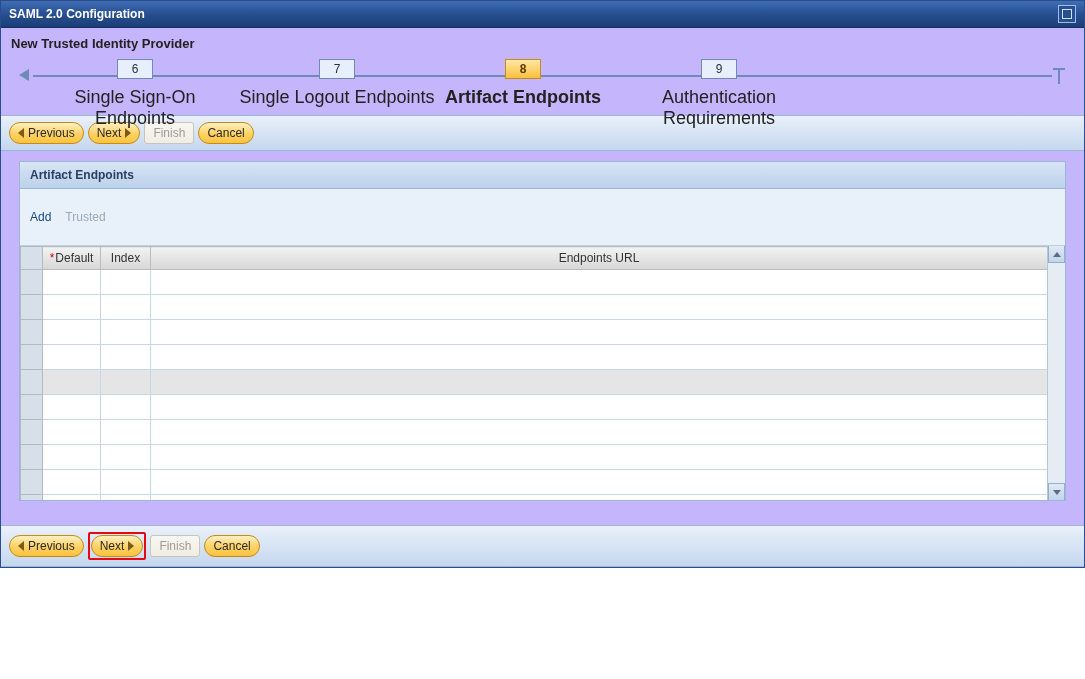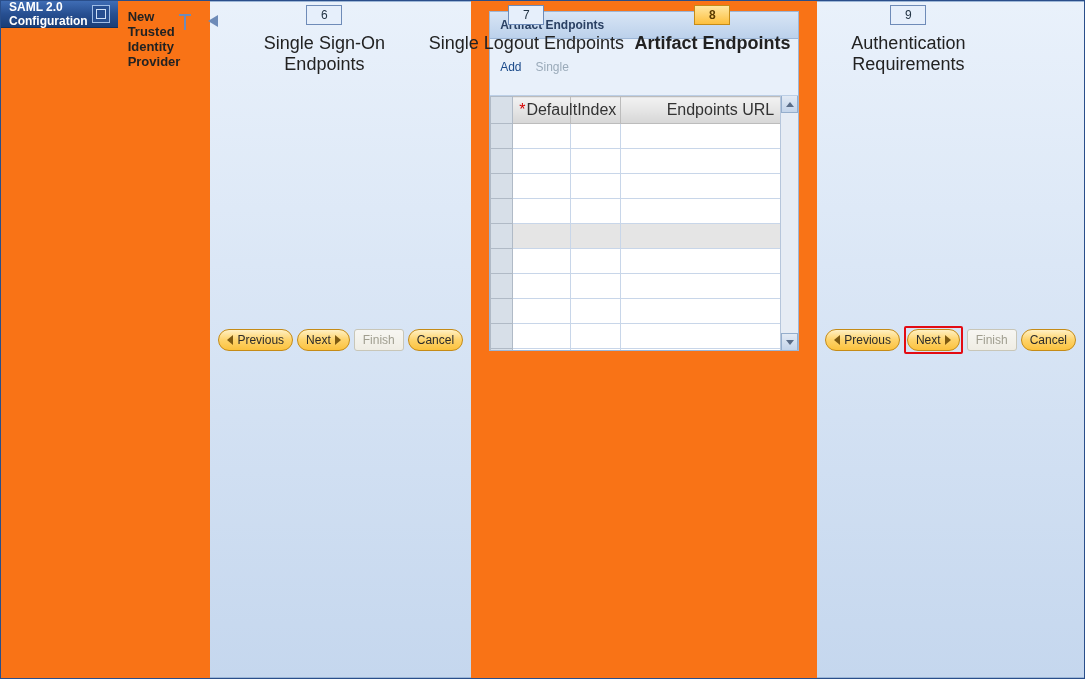--- a/index.html
+++ b/index.html
@@ -1,16 +1,16 @@
 <!DOCTYPE html>
 <html><head>
 <meta charset="utf-8">
 <style>
   html,body{margin:0;padding:0;font-family:Arial,Helvetica,sans-serif;font-size:12px;color:#000;}
-  .frame{width:1085px;height:679px;border:1px solid #2a4e8a;box-sizing:border-box;background:#f97316;display:flex;flex-direction:row;}
+  .frame{width:1085px;height:568px;border:1px solid #2a4e8a;box-sizing:border-box;background:#c4b5fd;display:flex;flex-direction:column;}
   .titlebar{height:26px;background:linear-gradient(to bottom,#3f6db5 0%,#274f91 50%,#1b3e77 100%);color:#fff;font-weight:bold;display:flex;align-items:center;padding:0 8px;border-bottom:1px solid #12315f;}
   .titlebar .title{flex:1;}
   .titlebar .ticon{width:16px;height:16px;margin-left:4px;border:1px solid #9fbde6;background:#274f91;position:relative;}
   .ticon::after{content:"";position:absolute;left:3px;top:3px;right:3px;bottom:3px;border:1px solid #cfe0f5;}
   .subhead{padding:8px 10px 4px 10px;font-weight:bold;font-size:13px;color:#222;}
   .wizline{position:relative;height:56px;margin:4px 10px 0 10px;}
   .wiz-hline{position:absolute;left:22px;right:22px;top:16px;height:2px;background:#6e8bb8;}
   .wiz-arrow-l{position:absolute;left:8px;top:10px;width:0;height:0;border-top:6px solid transparent;border-bottom:6px solid transparent;border-right:10px solid #6e8bb8;}
   .wiz-end-r{position:absolute;right:14px;top:9px;width:2px;height:16px;background:#6e8bb8;}
   .wiz-end-r::after{content:"";position:absolute;left:-5px;top:0;width:12px;height:2px;background:#6e8bb8;}
@@ -27,21 +27,21 @@
   .tri-l{border-top:5px solid transparent;border-bottom:5px solid transparent;border-right:6px solid #7d5a12;}
   .tri-r{border-top:5px solid transparent;border-bottom:5px solid transparent;border-left:6px solid #7d5a12;}
   .highlight-next{border:2px solid #e30b13;padding:1px;border-radius:2px;display:inline-flex;}
   .panel{margin:10px 18px 2px 18px;border:1px solid #9cb6d7;background:#f6f9fd;display:flex;flex-direction:column;height:338px;}
   .panel-head{background:linear-gradient(to bottom,#d8e5f5 0%,#bcd1eb 100%);border-bottom:1px solid #9cb6d7;padding:6px 10px;font-weight:bold;color:#2a4063;}
   .panel-tools{background:#e8f0fa;border-bottom:1px solid #bccfe6;padding:21px 10px;display:flex;gap:14px;}
   .link{color:#1a4a8a;cursor:pointer;}
   .link-dis{color:#9aaab9;}
   .table-wrap{flex:1;position:relative;overflow:hidden;}
   .tbl{width:100%;border-collapse:collapse;table-layout:fixed;}
-  .tbl th{background:linear-gradient(to bottom,#f2f2f2 0%,#d7d7d7 100%);border:1px solid #bcbcbc;font-weight:normal;text-align:right;padding:4px 6px;font-size:16px;color:#333;}
+  .tbl th{background:linear-gradient(to bottom,#f2f2f2 0%,#d7d7d7 100%);border:1px solid #bcbcbc;font-weight:normal;text-align:center;padding:4px 6px;font-size:12px;color:#333;}
   .tbl td{border:1px solid #c8d6e9;background:#fff;height:22px;}
   .tbl .rowh td{background:#e5e5e5;}
   .req::before{content:"*";color:#d70000;margin-right:1px;}
   .sel-col{width:20px;background:#d7dfe8 !important;border:1px solid #b0bac6 !important;}
   .vscroll{position:absolute;right:0;top:0;bottom:0;width:17px;background:#e6ecf4;border-left:1px solid #b6c6db;}
   .vbtn{height:16px;background:linear-gradient(to bottom,#e2eaf4,#c3d4ea);border:1px solid #95aecc;display:flex;align-items:center;justify-content:center;}
   .vbtn.top{border-top:none;}
   .vbtn.bot{position:absolute;bottom:0;left:0;right:0;border-bottom:none;}
   .vtri-u{width:0;height:0;border-left:4px solid transparent;border-right:4px solid transparent;border-bottom:5px solid #5a6d88;}
   .vtri-d{width:0;height:0;border-left:4px solid transparent;border-right:4px solid transparent;border-top:5px solid #5a6d88;}
@@ -97,21 +97,21 @@
     </button>
     <button class="btn btn-gold">
       <span>Cancel</span>
     </button>
   </div>
 
   <div class="panel">
     <div class="panel-head">Artifact Endpoints</div>
     <div class="panel-tools">
       <span class="link">Add</span>
-      <span class="link-dis">Single</span>
+      <span class="link-dis">Trusted</span>
     </div>
     <div class="table-wrap">
       <table class="tbl">
         <colgroup>
           <col style="width:22px">
           <col style="width:58px">
           <col style="width:50px">
           <col>
           <col style="width:17px">
         </colgroup>

